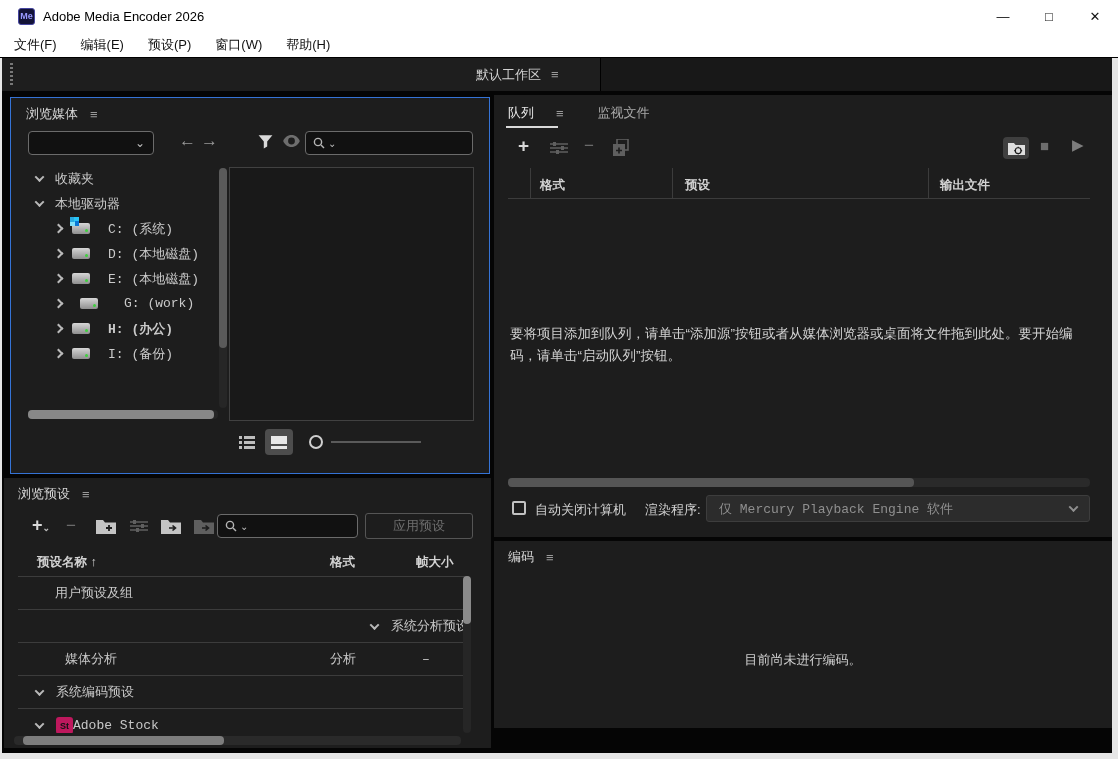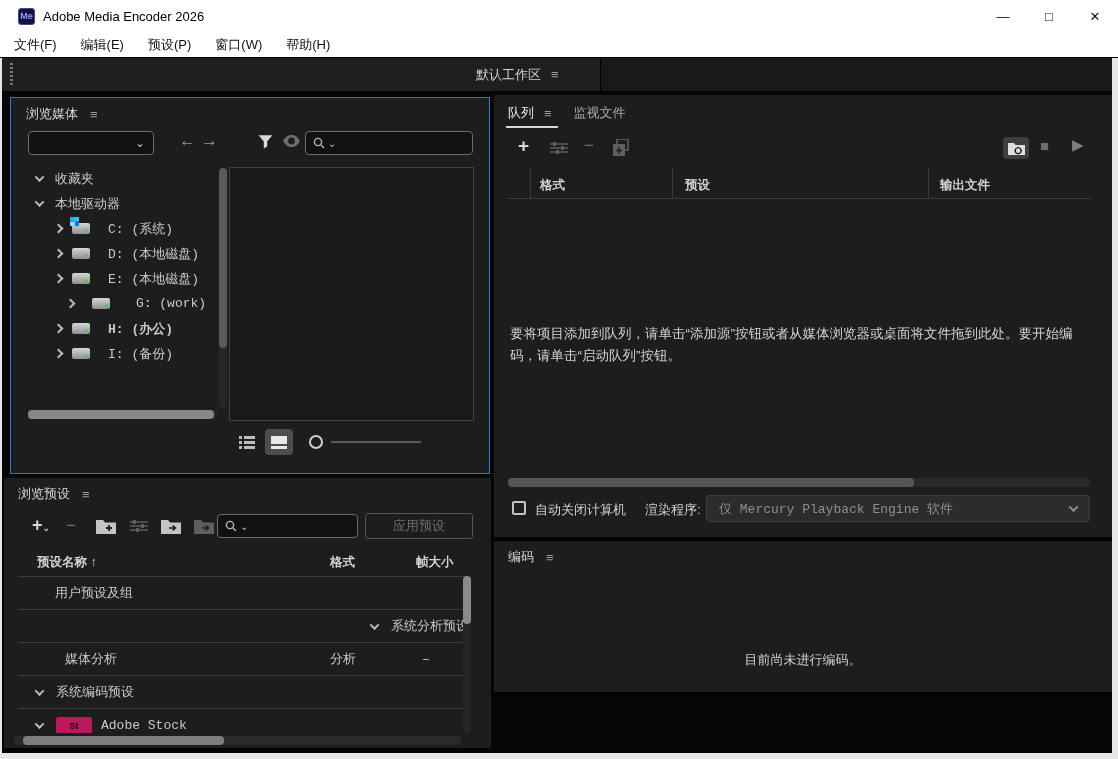--- a/index.html
+++ b/index.html
@@ -28,21 +28,21 @@
   .grabber { position:absolute; left:8px; top:5px; width:5px; height:23px;
              background:repeating-linear-gradient(#777 0 2px, transparent 2px 4px); width:3px; }
   .ws-tab { position:absolute; left:460px; top:0; height:33px; display:flex; align-items:center; gap:10px; color:#d2d2d2; font-size:13px; padding:0 14px; }
   .hamburger { color:#9a9a9a; font-size:13px; }
 
   
   .panel { background:#1d1d1d; position:absolute; }
   #media-panel  { left:10px;  top:97px;  width:480px; height:377px; border:1px solid #3573d6; }
   #preset-panel { left:4px;   top:478px; width:487px; height:270px; }
   #queue-panel  { left:494px; top:95px;  width:618px; height:442px; }
-  #encode-panel { left:494px; top:541px; width:618px; height:151px;padding-left:27px; }
+  #encode-panel { left:494px; top:541px; width:618px; height:187px;padding-left:27px; }
 
   .panel-title { font-size:13px; color:#d6d6d6; }
   .title-row { display:flex; align-items:center; gap:12px; }
 
   
   .chev { display:inline-block; width:7px; height:7px; border-right:2px solid #b9b9b9; border-bottom:2px solid #b9b9b9; }
   .chev.down  { transform:rotate(45deg) translate(-1px,-1px); }
   .chev.right { transform:rotate(-45deg); }
 
   
@@ -72,22 +72,22 @@
   .thumb-ico { width:16px; height:13px; background:#e8e8e8; position:relative; }
   .thumb-ico::after { content:""; position:absolute; left:0; bottom:3px; width:16px; height:2px; background:#4d4d4d; }
 
   .slider-knob { width:14px; height:14px; border:2px solid #cfcfcf; border-radius:50%; }
   .slider-line { height:2px; background:#5a5a5a; }
 
   
   .col-head { font-size:12.5px; font-weight:bold; color:#d2d2d2; }
   .preset-row { position:absolute; left:0; width:451px; height:33px; display:flex; align-items:center;
                 font-family:"Liberation Mono", monospace; font-size:13px; color:#c8c8c8; border-bottom:1px solid #3c3c3c; }
-  .st-badge { width:36px; height:17px; background:#be185d; color:#111; border-radius:3px; font:bold 9px "Liberation Sans",sans-serif;
-              display:flex; align-items:center; justify-content:center; margin-right:9px; }
+  .st-badge { width:17px; height:17px; background:#be185d; color:#111; border-radius:3px; font:bold 9px "Liberation Sans",sans-serif;
+              display:flex; align-items:center; justify-content:center; margin-right:0; }
   .apply-btn { border:1px solid #555; border-radius:3px; color:#6e6e6e; font-size:13px; display:flex; align-items:center; justify-content:center; }
 
   
   .tab { font-size:13px; color:#a9a9a9; }
   .tab.active { color:#e8e8e8; }
   .tab-underline { position:absolute; height:2px; background:#d9d9d9; }
   .q-vline { position:absolute; top:73px; width:1px; height:30px; background:#3c3c3c; }
   .q-hline { position:absolute; left:14px; width:582px; height:1px; background:#3c3c3c; }
   .queue-msg { position:absolute; left:16px; top:228px; width:578px; font-size:13.5px; color:#d2d2d2; line-height:1.65; }
   .check { width:14px; height:14px; border:2px solid #c2c2c2; border-radius:2px; background:transparent; }
@@ -181,21 +181,21 @@
     <div class="tree-row" style="padding-left:27px; gap:10px;">
       <span class="chev right"></span>
       <span class="drive-ico"></span>
       <span>D: (本地磁盘)</span>
     </div>
     <div class="tree-row" style="padding-left:27px; gap:10px;">
       <span class="chev right"></span>
       <span class="drive-ico"></span>
       <span>E: (本地磁盘)</span>
     </div>
-    <div class="tree-row" style="padding-left:27px; gap:18px;justify-content:center;">
+    <div class="tree-row" style="padding-left:27px; gap:18px;">
       <span class="chev right"></span>
       <span class="drive-ico"></span>
       <span>G: (work)</span>
     </div>
     <div class="tree-row" style="padding-left:27px; gap:10px;font-weight:bold;">
       <span class="chev right"></span>
       <span class="drive-ico"></span>
       <span>H: (办公)</span>
     </div>
     <div class="tree-row" style="padding-left:27px; gap:10px;">
@@ -307,21 +307,21 @@
 
   <div class="vscroll" style="left:459px; top:98px; height:157px;">
     <div class="vthumb" style="top:0; height:48px; background:#8a8a8a;"></div>
   </div>
   <div class="hscroll" style="left:10px; top:258px; width:447px; background:#2a2a2a;">
     <div class="hthumb" style="left:9px; width:201px; background:#7d7d7d;"></div>
   </div>
 </div>
 
 <div class="panel" id="queue-panel">
-  <div class="abs title-row" style="left:14px; top:9px; gap:10px;">
+  <div class="abs title-row" style="left:14px; top:9px; gap:22px;">
     <span class="tab active">队列</span>
     <span class="hamburger">≡</span>
     <span class="tab" style="margin-left:12px;">监视文件</span>
   </div>
   <div class="tab-underline" style="left:12px; top:31px; width:52px;"></div>
 
   <div class="abs icon-bright" style="left:24px; top:40px; font-size:19px; font-weight:bold;"><span>+</span></div>
   <div class="abs" style="left:56px; top:46px;">
     <svg width="18" height="14" viewBox="0 0 18 14">
         <g stroke="#5f5f5f" stroke-width="1.6">

